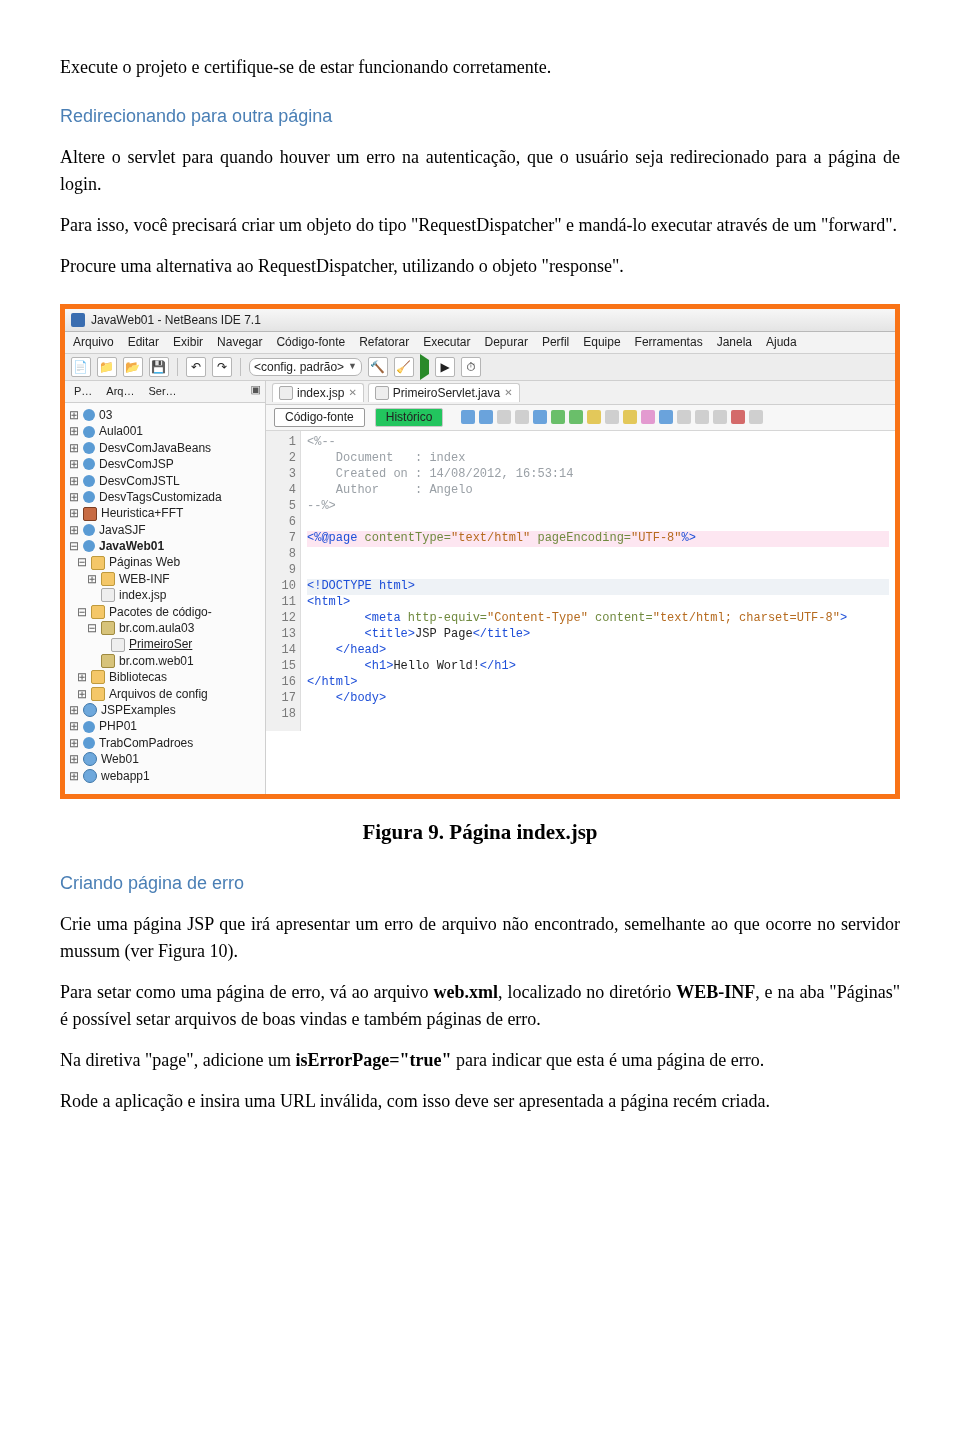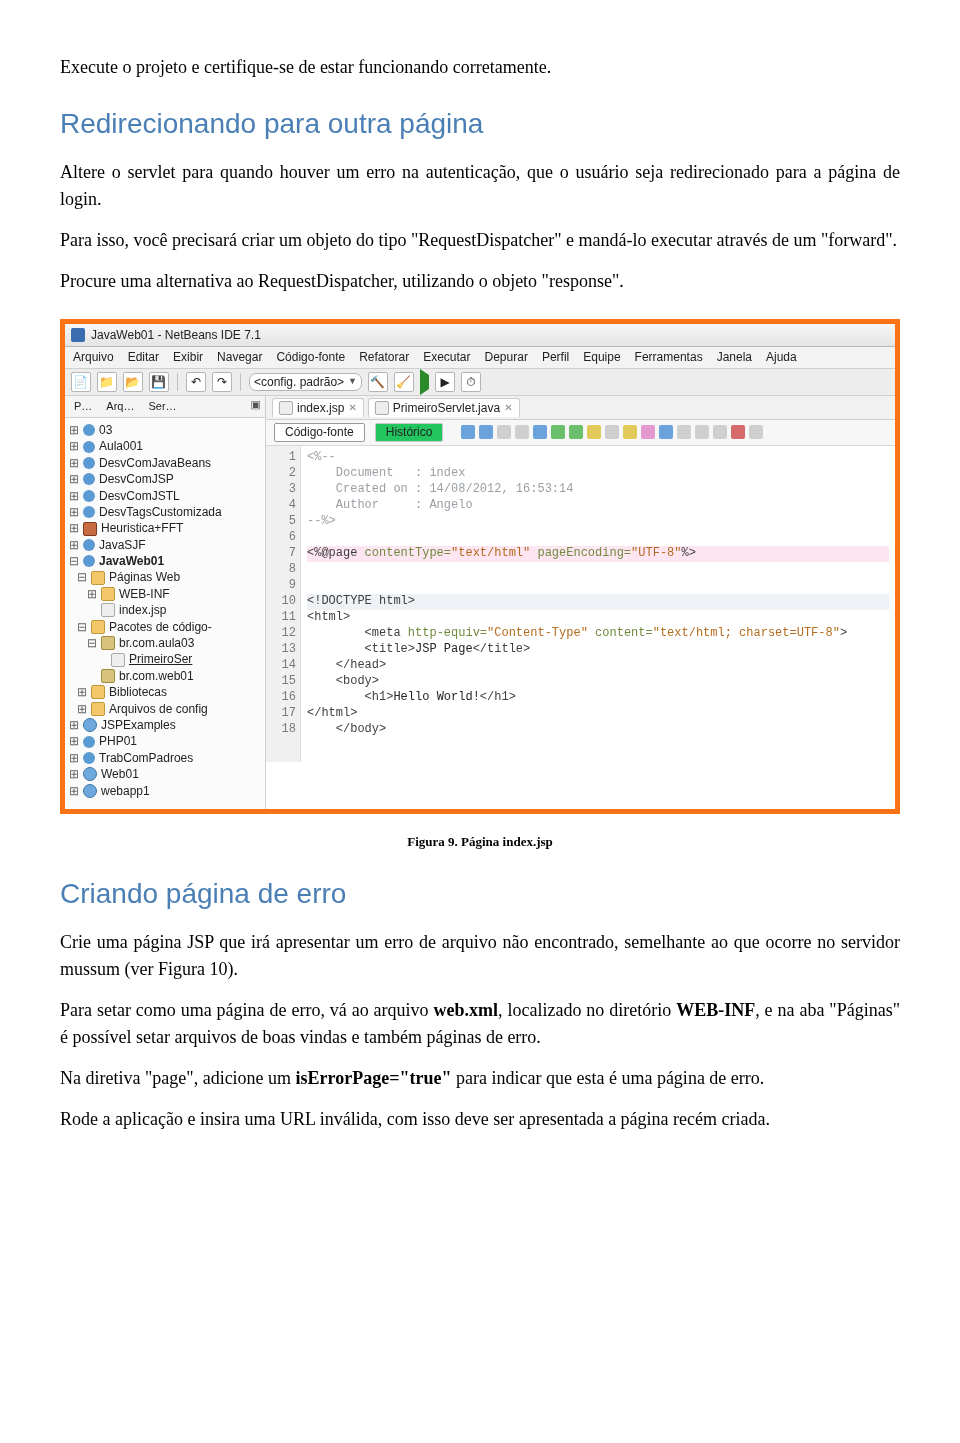--- a/index.html
+++ b/index.html
@@ -10,29 +10,29 @@
     color: #000;
     line-height: 1.5;
     font-size: 18px;
     max-width: 960px;
     box-sizing: border-box;
   }
   p { text-align: justify; margin: 14px 0; }
   .heading-blue {
     color: #4a7fb5;
     font-family: Arial, Helvetica, sans-serif;
-    font-size: 28px;
+    font-size: 18px;
     font-weight: normal;
     margin: 22px 0 10px 0;
   }
   .figure-caption {
     text-align: center;
     font-weight: bold;
     margin: 18px 0 14px 0;
-    font-size: 13px;
+    font-size: 21px;
   }
   .bold { font-weight: bold; }
 
   
   .ide-wrap {
     margin: 24px 0 8px 0;
     border: 5px solid #f97316;
     background: #ececec;
     font-family: Tahoma, Arial, sans-serif;
     font-size: 12px;
@@ -153,21 +153,21 @@
   }
   .gutter {
     width: 28px; text-align: right; color: #7a7a7a;
     background: #f0f0f0; border-right: 1px solid #ddd;
     padding: 4px 4px 8px 2px;
   }
   .gutter div { height: 16px; }
   .codebody { padding: 4px 6px 8px 6px; flex: 1; }
   .codebody div { height: 16px; white-space: pre; }
   .c-comment { color: #9aa0a6; }
-  .c-tag { color: #404040; }
+  .c-tag { color: #1d4ed8; }
   .c-dir { color: #708a3f; margin-top: 10px; }
   .c-str { color: #b66b1f; }
   .c-text { color: #222; }
   .hl-pink { background: #fde6f1; }
   .hl-current { background: #eef2f6; margin-top: 32px; }
 
 </style>
 </head>
 <body>
 
@@ -415,21 +415,20 @@
           <div class="c-comment">    Created on : 14/08/2012, 16:53:14</div>
           <div class="c-comment">    Author     : Angelo</div>
           <div class="c-comment">--%&gt;</div>
           <div></div>
           <div class="hl-pink"><span class="c-tag">&lt;%@page </span><span class="c-dir">contentType=</span><span class="c-str">"text/html"</span><span class="c-dir"> pageEncoding=</span><span class="c-str">"UTF-8"</span><span class="c-tag">%&gt;</span></div>
           <div class="hl-current c-tag">&lt;!DOCTYPE html&gt;</div>
           <div class="c-tag">&lt;html&gt;</div>
           <div><span class="c-tag">        &lt;meta </span><span class="c-dir">http-equiv=</span><span class="c-str">"Content-Type"</span><span class="c-dir"> content=</span><span class="c-str">"text/html; charset=UTF-8"</span><span class="c-tag">&gt;</span></div>
           <div><span class="c-tag">        &lt;title&gt;</span><span class="c-text">JSP Page</span><span class="c-tag">&lt;/title&gt;</span></div>
           <div class="c-tag">    &lt;/head&gt;</div>
-          <div class="c-tag">    &lt;body&gt;</div>
           <div><span class="c-tag">        &lt;h1&gt;</span><span class="c-text">Hello World!</span><span class="c-tag">&lt;/h1&gt;</span></div>
           <div class="c-tag">&lt;/html&gt;</div>
           <div class="c-tag">    &lt;/body&gt;</div>
           <div></div>
         </div>
       </div>
     </div>
   </div>
 </div>
 

